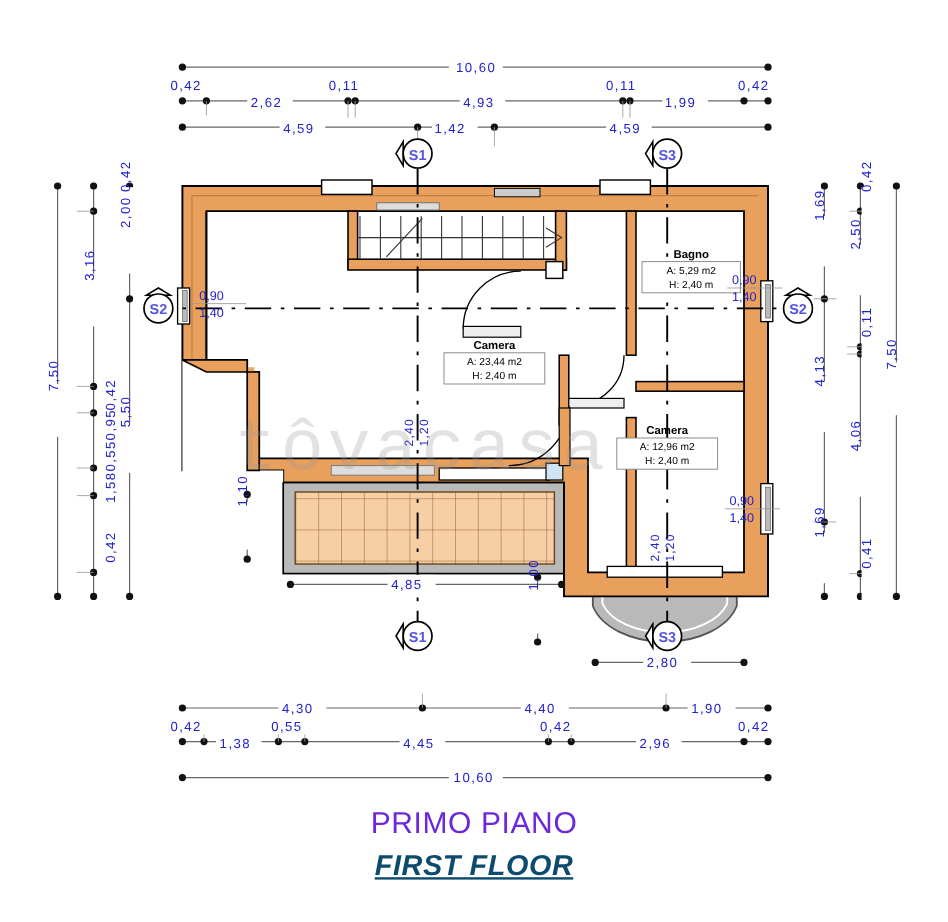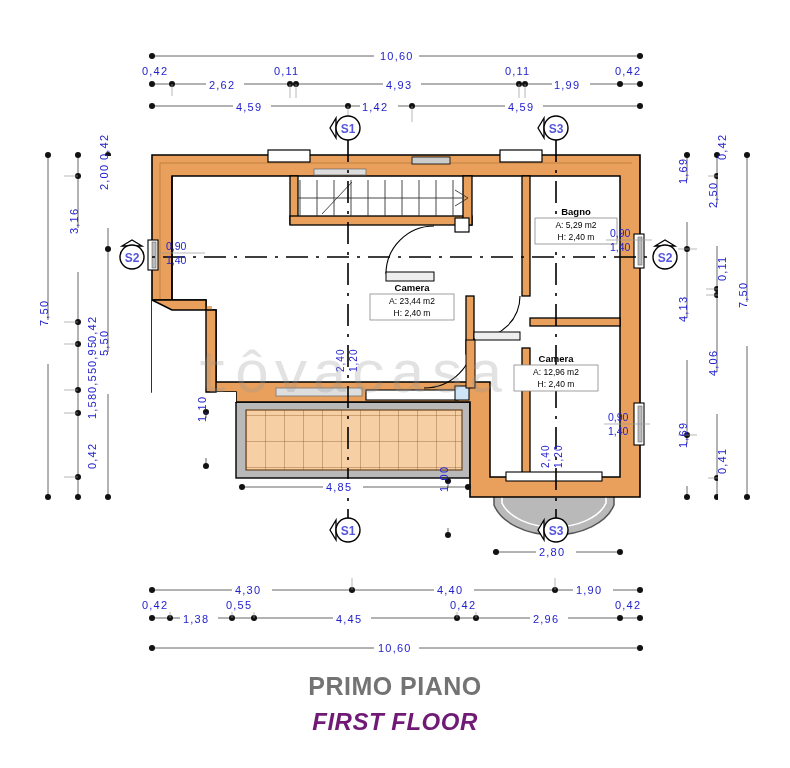--- a/index.html
+++ b/index.html
@@ -57,35 +57,36 @@
     font-weight: bold;
     text-anchor: middle;
   }
   .dimline { stroke: #666666; stroke-width: 1; }
   .extline { stroke: #999999; stroke-width: 0.7; }
   .title-it {
     position: absolute;
     width: 790px;
     text-align: center;
     font-family: "Liberation Sans", sans-serif;
-    font-weight: bold;
+    font-weight: normal;
     font-size: 25px;
-    color: #737373;
+    color: #6d28d9;
     letter-spacing: 0.5px;
   }
   .title-en {
     position: absolute;
     width: 790px;
     text-align: center;
     font-family: "Liberation Sans", sans-serif;
     font-weight: bold;
     font-style: italic;
     font-size: 24px;
-    color: #701a75;
+    color: #0c4a6e;
     letter-spacing: 0.5px;
+    text-decoration: underline;
   }
   .wm {
     position: absolute;
     left: 195px;
     top: 342px;
     font-family: Liberation Mono, monospace;
     font-size: 60px;
     color: rgba(150,150,150,0.28);
     letter-spacing: 3px;
     pointer-events: none;

